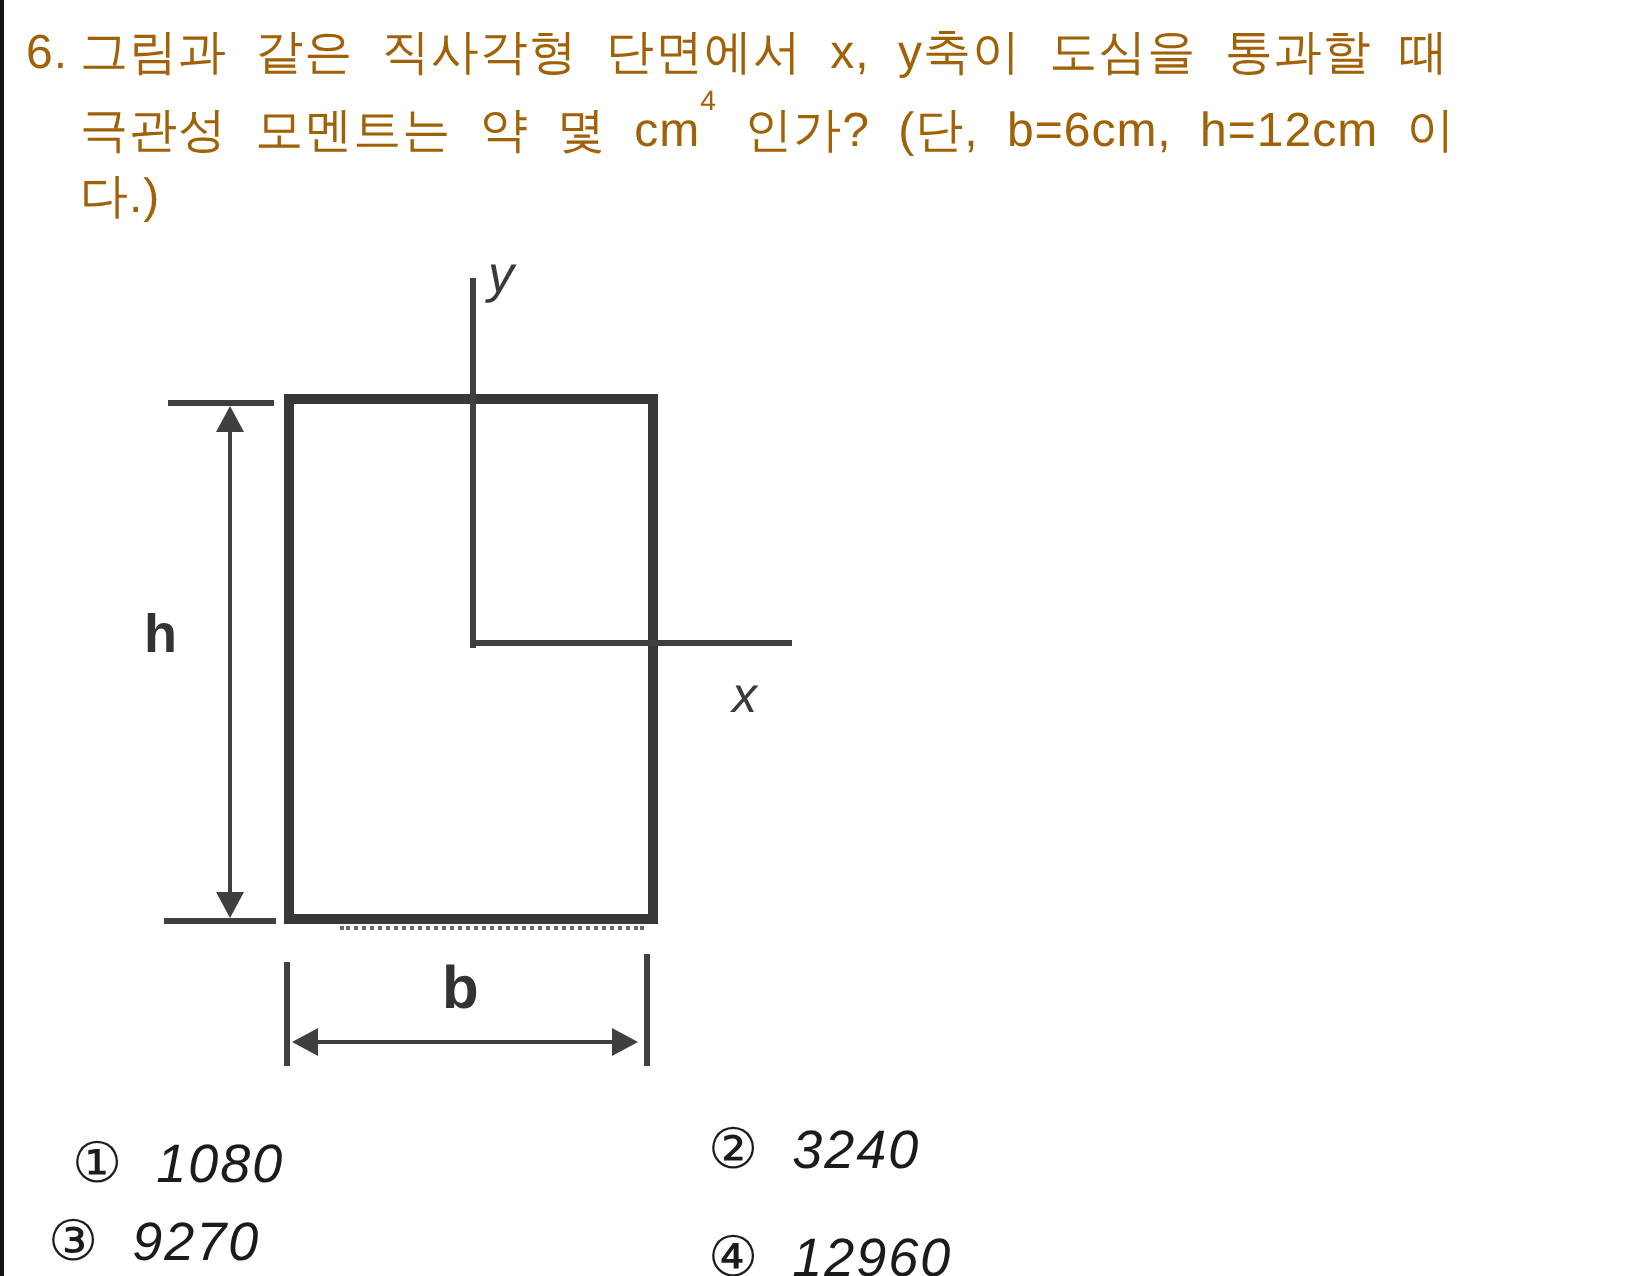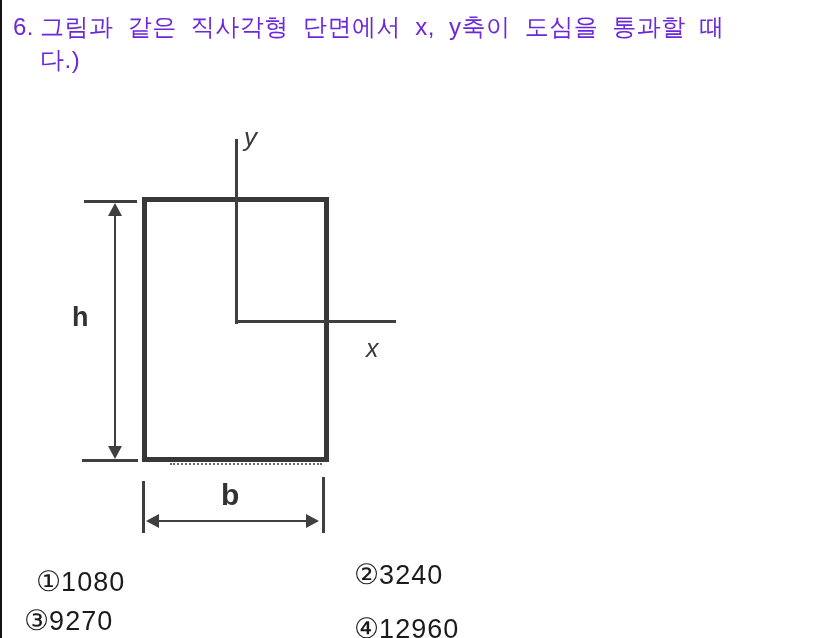--- a/index.html
+++ b/index.html
@@ -5,21 +5,21 @@
   html,body{margin:0;padding:0;}
   body{
     width:826px;height:638px;background:#ffffff;position:relative;overflow:hidden;
     font-family:"Liberation Sans","DejaVu Sans",sans-serif;color:#1b1b1b;
   }
   .page{position:absolute;inset:0;}
   .left-rule{position:absolute;left:0;top:0;width:2px;height:638px;background:#141414;}
 
   
   .question{position:absolute;left:13px;top:10px;width:800px;font-size:24px;line-height:33px;
-            letter-spacing:0.5px;word-spacing:7px;color:#6d28d9;}
+            letter-spacing:0.5px;word-spacing:7px;color:#a16207;}
   .qnum{display:inline-block;width:27px;}
   .qline-indent{padding-left:27px;}
   sup.sup4{font-size:14px;position:relative;top:-9px;letter-spacing:0;}
 
   
   .dln{position:absolute;background:#3f3f3f;}
   .rect-shape{position:absolute;left:142px;top:197px;width:187px;height:265px;
               border:5px solid #383838;box-sizing:border-box;background:transparent;}
   .scan-dots{position:absolute;left:170px;top:463px;width:152px;height:0;
              border-top:2px dotted #6a6a6a;}
@@ -39,36 +39,39 @@
   .b-tick-left{left:142px;top:481px;width:3px;height:52px;}
   .b-tick-right{left:322px;top:477px;width:3px;height:56px;}
   .b-line{left:150px;top:520px;width:166px;height:2px;}
   .arr-left{left:146px;top:514px;border-top:7px solid transparent;border-bottom:7px solid transparent;border-right:13px solid #3f3f3f;}
   .arr-right{left:306px;top:514px;border-top:7px solid transparent;border-bottom:7px solid transparent;border-left:13px solid #3f3f3f;}
   .b-label{position:absolute;left:221px;top:478px;font-size:30px;font-weight:bold;color:#333;}
 
   
   .choice{position:absolute;height:30px;font-size:27px;white-space:nowrap;color:#1b1b1b;}
   .choice .marker{font-size:28px;}
-  .choice .value{letter-spacing:1px;}
+  .choice .value{margin-left:17px;letter-spacing:1px;font-style:italic;}
   .c1{left:36px;top:565px;}
   .c2{left:354px;top:558px;}
   .c3{left:24px;top:604px;}
   .c4{left:354px;top:612px;}
 </style>
 </head>
 <body>
 
 <div class="page">
 
   <div class="left-rule"></div>
 
   <div class="question">
     <div class="qline">
       <span class="qnum">6.</span><span>그림과 같은 직사각형 단면에서 x, y축이 도심을 통과할 때</span>
+    </div>
+    <div class="qline qline-indent">
+      <span>극관성 모멘트는 약 몇 cm</span><sup class="sup4">4</sup><span> 인가? (단, b=6cm, h=12cm 이</span>
     </div>
     <div class="qline qline-indent">다.)</div>
   </div>
 
   <div class="diagram">
     <div class="rect-shape"></div>
     <div class="scan-dots"></div>
 
     <div class="dln yaxis"></div>
     <div class="dln xaxis"></div>

